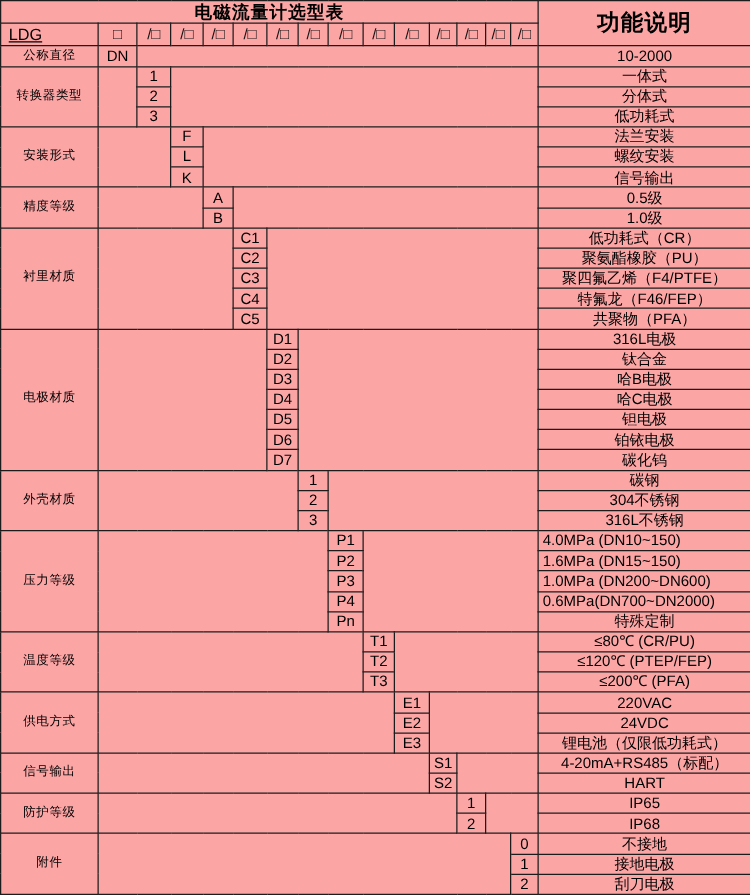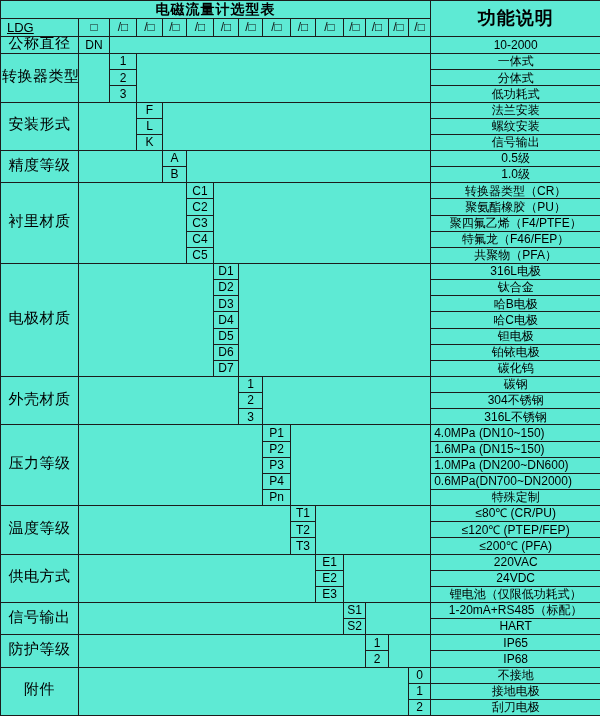--- a/index.html
+++ b/index.html
@@ -1,35 +1,35 @@
 <!DOCTYPE html>
 <html><head>
 <meta charset="utf-8">
 <style>
   html,body{margin:0;padding:0;background:#fff;}
   .page{
-    width:600px;height:716px;background:#5eead4;overflow:hidden;
+    width:600px;height:716px;background:#fca5a5;overflow:hidden;
     font-family:"Liberation Sans",sans-serif;color:#000;
   }
   table{
     width:600px;height:716px;border-collapse:collapse;table-layout:fixed;
   }
   td{
     border:1px solid #1c1c1c;
     font-size:12px;line-height:1.05;
     text-align:center;vertical-align:middle;
     padding:0 1px;white-space:nowrap;overflow:hidden;
   }
   tr{height:16px;}
   tr.r-title,tr.r-model{height:18px;}
   td.title{font-weight:bold;font-size:14px;letter-spacing:1px;}
   td.funchdr{font-weight:bold;font-size:18px;letter-spacing:1px;}
   td.ldg{text-align:left;padding-left:6px;font-size:13px;text-decoration:underline;}
   td.slot,td.box{font-size:12px;color:#111;}
-  td.seclabel{font-size:15px;letter-spacing:0.5px;font-family:Liberation Mono, monospace;}
+  td.seclabel{font-size:10px;letter-spacing:0.5px;}
   td.code{font-size:12px;margin-top:28px;}
   td.desc{font-size:12px;}
   td.desc.left{text-align:left;padding-left:3px;}
 </style>
 </head>
 <body>
 
 <div class="page">
   <table>
     <colgroup id="cols">
@@ -117,21 +117,21 @@
         </tr>
         <tr>
           <td class="code">B</td>
           <td class="desc">1.0级</td>
         </tr>
         <tr>
           <td class="seclabel" rowspan="5">衬里材质</td>
           <td class="blank" colspan="4" rowspan="5"></td>
           <td class="code">C1</td>
           <td class="blank" colspan="9" rowspan="5"></td>
-          <td class="desc">转换器类型（CR）</td>
+          <td class="desc">低功耗式（CR）</td>
         </tr>
         <tr>
           <td class="code">C2</td>
           <td class="desc">聚氨酯橡胶（PU）</td>
         </tr>
         <tr>
           <td class="code">C3</td>
           <td class="desc">聚四氟乙烯（F4/PTFE）</td>
         </tr>
         <tr>
@@ -239,21 +239,21 @@
         </tr>
         <tr>
           <td class="code">E3</td>
           <td class="desc">锂电池（仅限低功耗式）</td>
         </tr>
         <tr>
           <td class="seclabel" rowspan="2">信号输出</td>
           <td class="blank" colspan="10" rowspan="2"></td>
           <td class="code">S1</td>
           <td class="blank" colspan="3" rowspan="2"></td>
-          <td class="desc">1-20mA+RS485（标配）</td>
+          <td class="desc">4-20mA+RS485（标配）</td>
         </tr>
         <tr>
           <td class="code">S2</td>
           <td class="desc">HART</td>
         </tr>
         <tr>
           <td class="seclabel" rowspan="2">防护等级</td>
           <td class="blank" colspan="11" rowspan="2"></td>
           <td class="code">1</td>
           <td class="blank" colspan="2" rowspan="2"></td>

